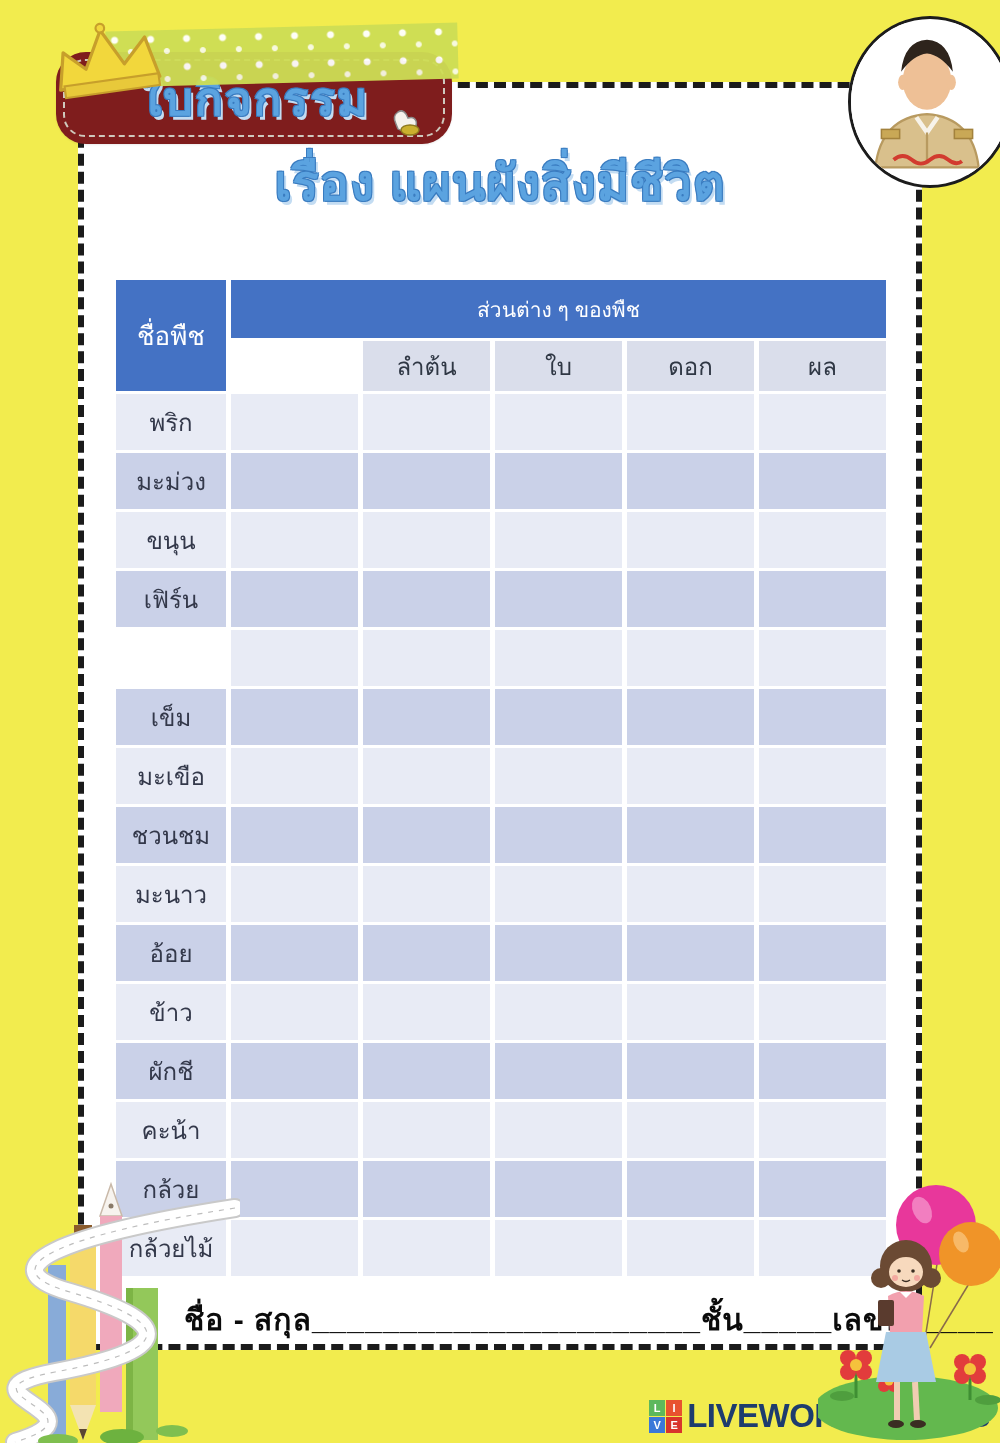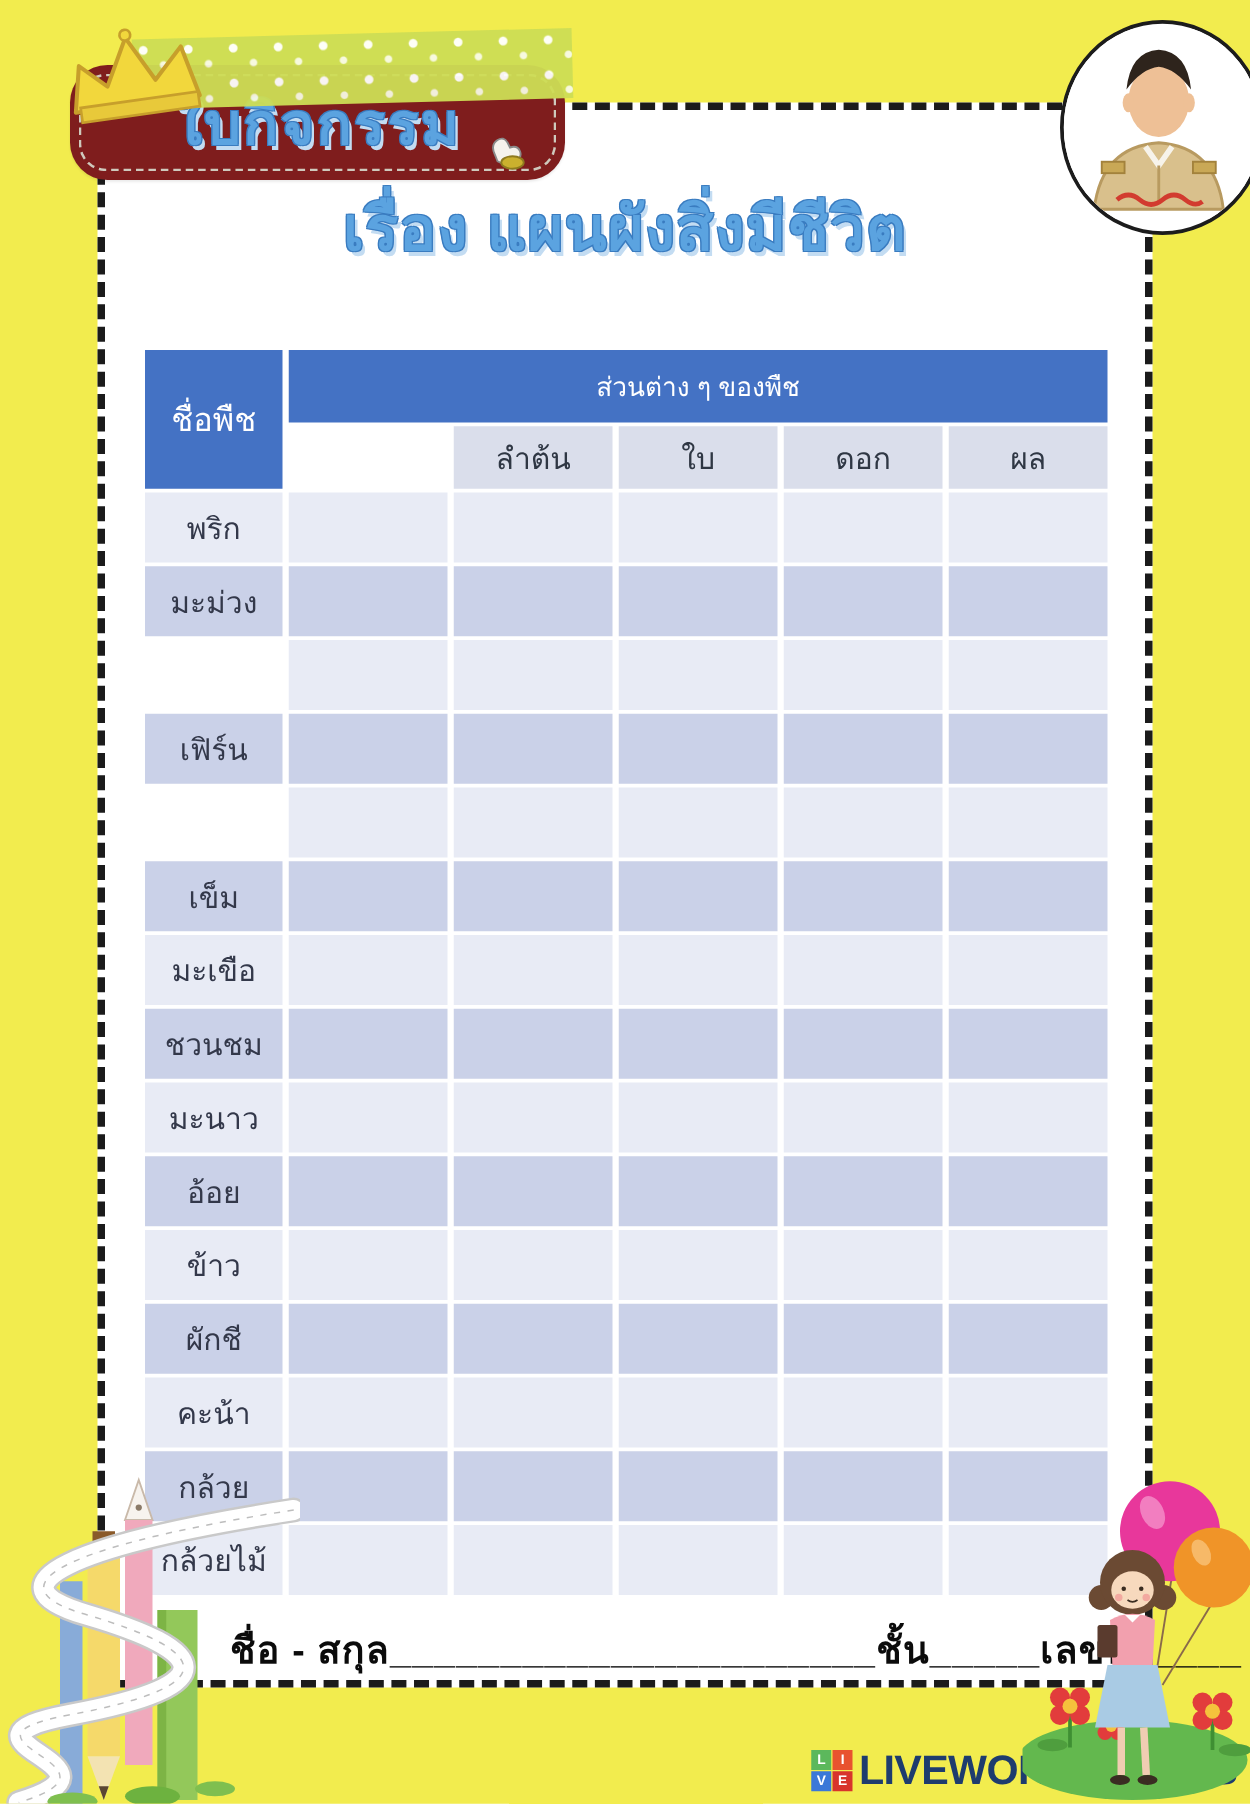--- a/index.html
+++ b/index.html
@@ -157,20 +157,21 @@
       <div class="cell light" style="grid-area: 3 / 3;"></div>
       <div class="cell light" style="grid-area: 3 / 4;"></div>
       <div class="cell light" style="grid-area: 3 / 5;"></div>
       <div class="cell light" style="grid-area: 3 / 6;"></div>
       <div class="cell row-name dark" style="grid-area: 4 / 1;">มะม่วง</div>
       <div class="cell dark" style="grid-area: 4 / 2;"></div>
       <div class="cell dark" style="grid-area: 4 / 3;"></div>
       <div class="cell dark" style="grid-area: 4 / 4;"></div>
       <div class="cell dark" style="grid-area: 4 / 5;"></div>
       <div class="cell dark" style="grid-area: 4 / 6;"></div>
+      <div class="cell row-name light" style="grid-area: 5 / 1;">ขนุน</div>
       <div class="cell light" style="grid-area: 5 / 2;"></div>
       <div class="cell light" style="grid-area: 5 / 3;"></div>
       <div class="cell light" style="grid-area: 5 / 4;"></div>
       <div class="cell light" style="grid-area: 5 / 5;"></div>
       <div class="cell light" style="grid-area: 5 / 6;"></div>
       <div class="cell row-name dark" style="grid-area: 6 / 1;">เฟิร์น</div>
       <div class="cell dark" style="grid-area: 6 / 2;"></div>
       <div class="cell dark" style="grid-area: 6 / 3;"></div>
       <div class="cell dark" style="grid-area: 6 / 4;"></div>
       <div class="cell dark" style="grid-area: 6 / 5;"></div>

